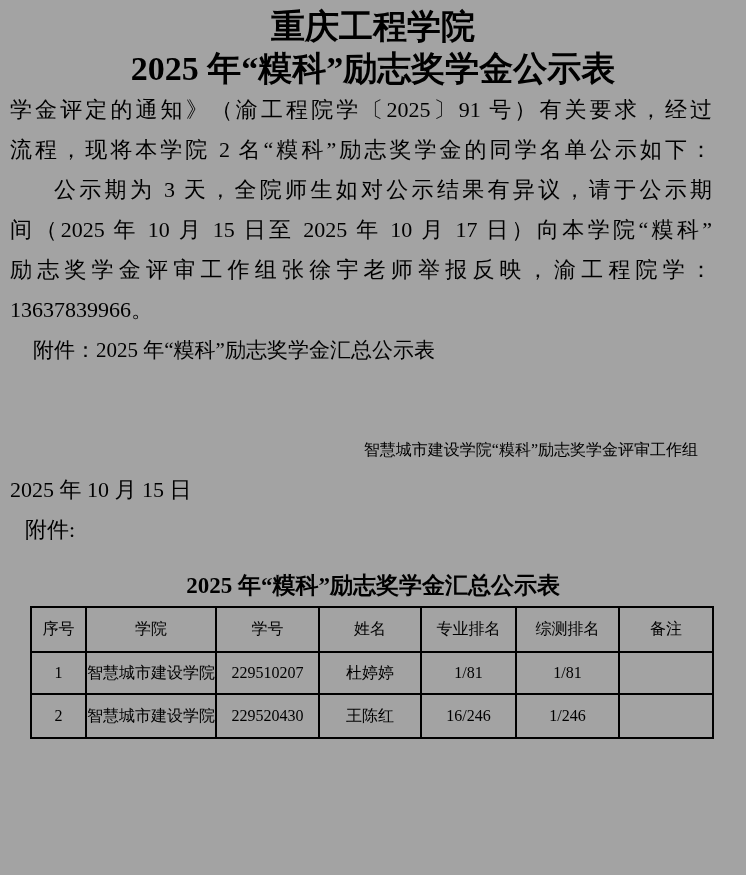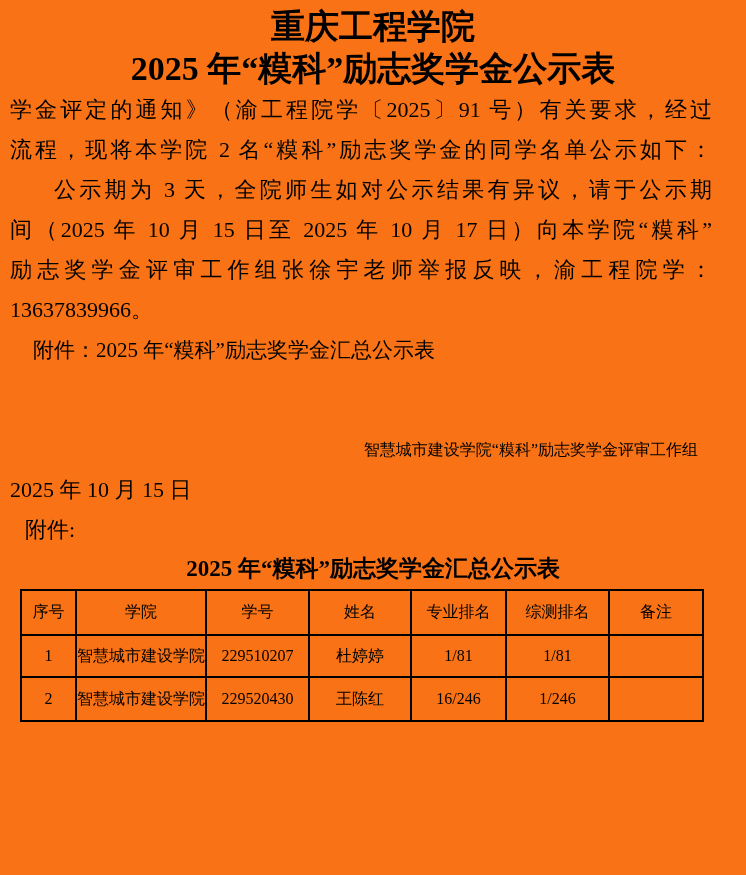--- a/index.html
+++ b/index.html
@@ -1,20 +1,20 @@
 <!DOCTYPE html>
 <html><head>
 <meta charset="utf-8">
 <style>
   html, body { margin: 0; padding: 0; background: #ffffff; }
   .page {
     position: relative;
     width: 746px;
     height: 875px;
-    background: #f97316;
+    background: #a3a3a3;
     color: #000000;
     font-family: "Liberation Serif", "DejaVu Serif", serif;
     overflow: hidden;
   }
   .titles { padding-top: 6px; }
   .title-line {
     text-align: center;
     font-size: 34px;
     font-weight: bold;
     line-height: 42px;
@@ -66,25 +66,25 @@
   .attach-label {
     margin-left: 25px;
     font-size: 22px;
     line-height: 40px;
   }
   .table-title {
     text-align: center;
     font-size: 23px;
     font-weight: bold;
     line-height: 34px;
-    margin-top: 2px;
+    margin-top: 19px;
   }
   table.summary {
     border-collapse: collapse;
-    margin-left: 20px;
+    margin-left: 30px;
     margin-top: 3px;
     table-layout: fixed;
     width: 682px;
     font-size: 16px;
   }
   table.summary th, table.summary td {
     border: 2px solid #000000;
     text-align: center;
     vertical-align: middle;
     font-weight: normal;

